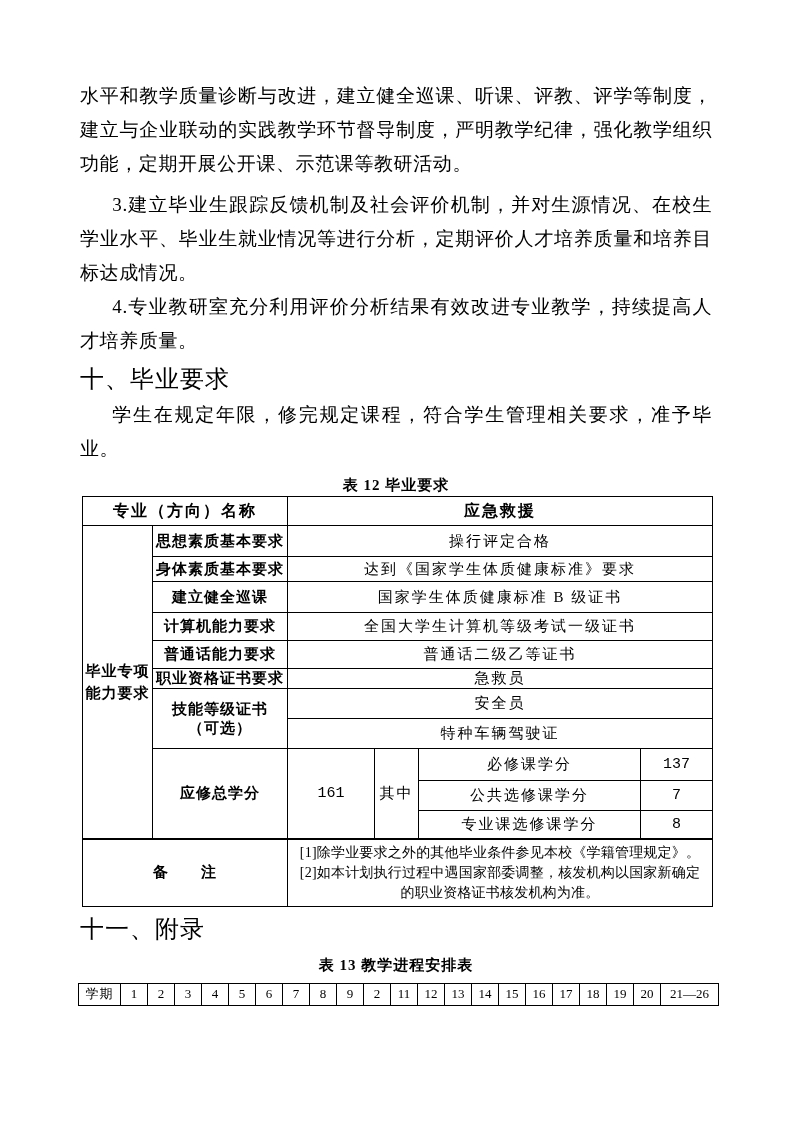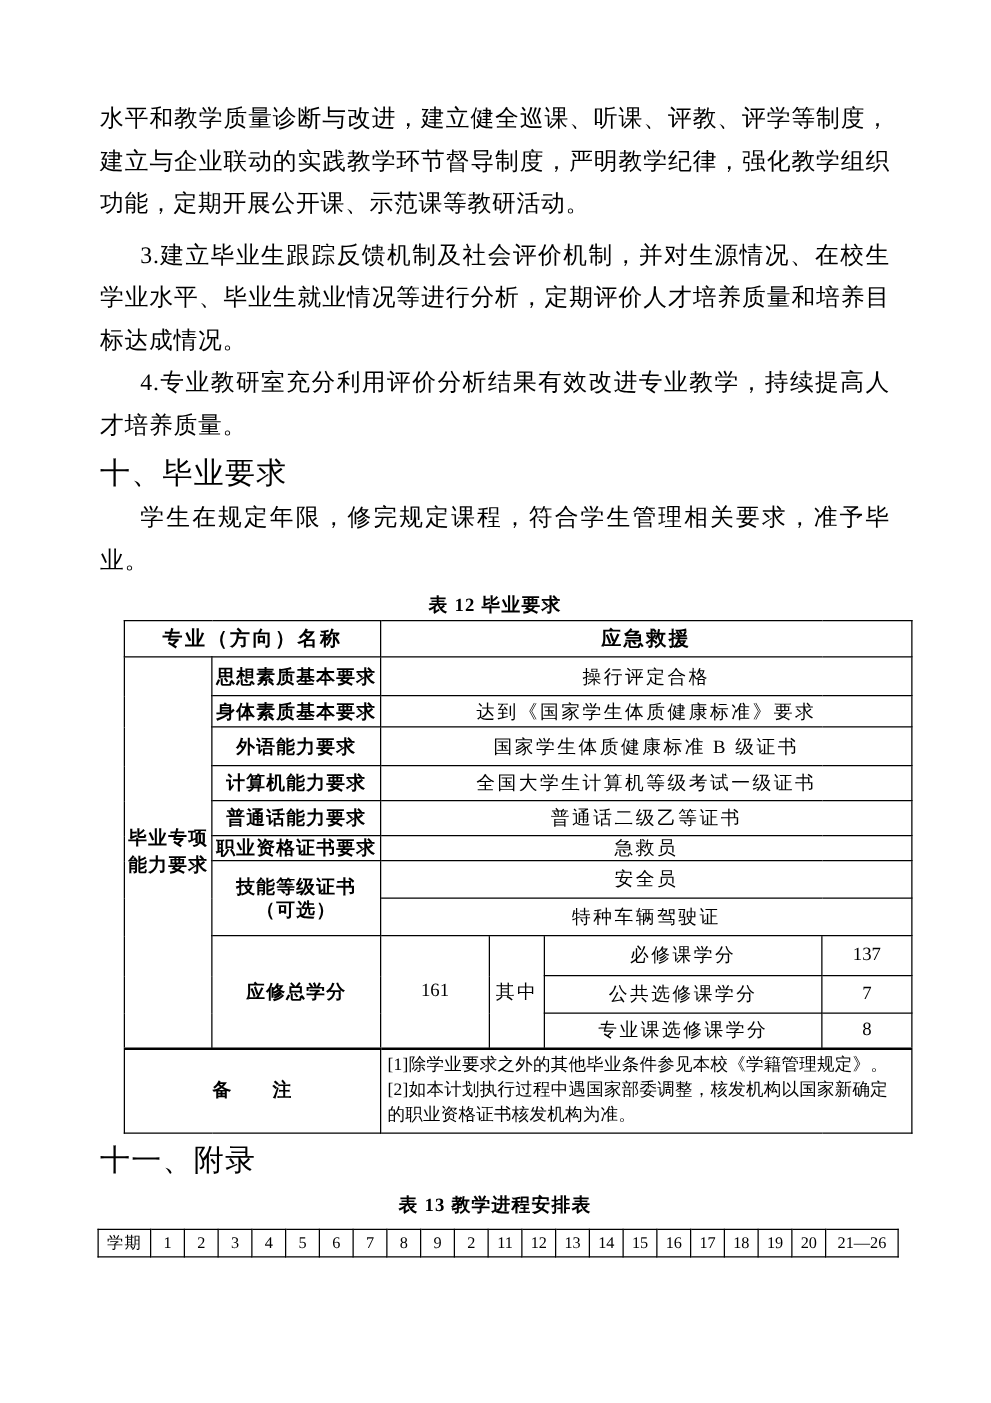--- a/index.html
+++ b/index.html
@@ -19,28 +19,28 @@
   h3.sub{
     font-family:"Liberation Sans","DejaVu Sans",sans-serif;
     font-size:19px;line-height:30px;font-weight:bold;margin:9px 0 0 33px;letter-spacing:1px;
   }
   p.intro{margin-top:4px;}
   .tbl-caption{font-size:15px;font-weight:bold;text-align:center;line-height:20px;letter-spacing:1px;}
   .cap12{margin-top:9px;}
   .cap13{margin-top:11px;}
   table{border-collapse:collapse;table-layout:fixed;}
   td{border:1px solid #000;text-align:center;vertical-align:middle;padding:0;overflow:hidden;}
-  .t12{width:630px;margin:1px 0 0 19px;border-radius:10px;}
+  .t12{width:630px;margin:1px 0 0 2px;border-radius:10px;}
   .t12 .lbl{font-weight:bold;font-size:15px;letter-spacing:1px;}
   .t12 .hdr{font-weight:bold;font-size:16px;letter-spacing:2px;}
   .t12 .val{font-size:15px;letter-spacing:2px;}
-  .t12 .num{font-size:15px;letter-spacing:0;}
+  .t12 .num{font-size:15px;letter-spacing:0;font-family:Liberation Mono, monospace;}
   .t12 .group{line-height:22px;}
   .remark-row td{border-top:2px solid #000;}
-  .remark-cell{text-align:left;font-size:14px;line-height:20px;letter-spacing:0.2px;padding:3px 5px;}
+  .remark-cell{text-align:center;font-size:14px;line-height:20px;letter-spacing:0.2px;padding:3px 5px;}
   .t13{width:640px;margin:8px 0 0 -2px;font-size:13px;}
   .t13 td{height:21px;letter-spacing:0;}
   .t13 .sem{letter-spacing:1px;}
 </style>
 </head>
 <body>
 
 <div class="page">
 
   <p class="body">水平和教学质量诊断与改进，建立健全巡课、听课、评教、评学等制度，建立与企业联动的实践教学环节督导制度，严明教学纪律，强化教学组织功能，定期开展公开课、示范课等教研活动。</p>
@@ -69,21 +69,21 @@
     <tr style="height:31px">
       <td rowspan="11" class="lbl group">毕业专项能力要求</td>
       <td class="lbl">思想素质基本要求</td>
       <td colspan="4" class="val">操行评定合格</td>
     </tr>
     <tr style="height:25px">
       <td class="lbl">身体素质基本要求</td>
       <td colspan="4" class="val">达到《国家学生体质健康标准》要求</td>
     </tr>
     <tr style="height:31px">
-      <td class="lbl">外语能力要求</td>
+      <td class="lbl">建立健全巡课</td>
       <td colspan="4" class="val">国家学生体质健康标准 B 级证书</td>
     </tr>
     <tr style="height:28px">
       <td class="lbl">计算机能力要求</td>
       <td colspan="4" class="val">全国大学生计算机等级考试一级证书</td>
     </tr>
     <tr style="height:28px">
       <td class="lbl">普通话能力要求</td>
       <td colspan="4" class="val">普通话二级乙等证书</td>
     </tr>

